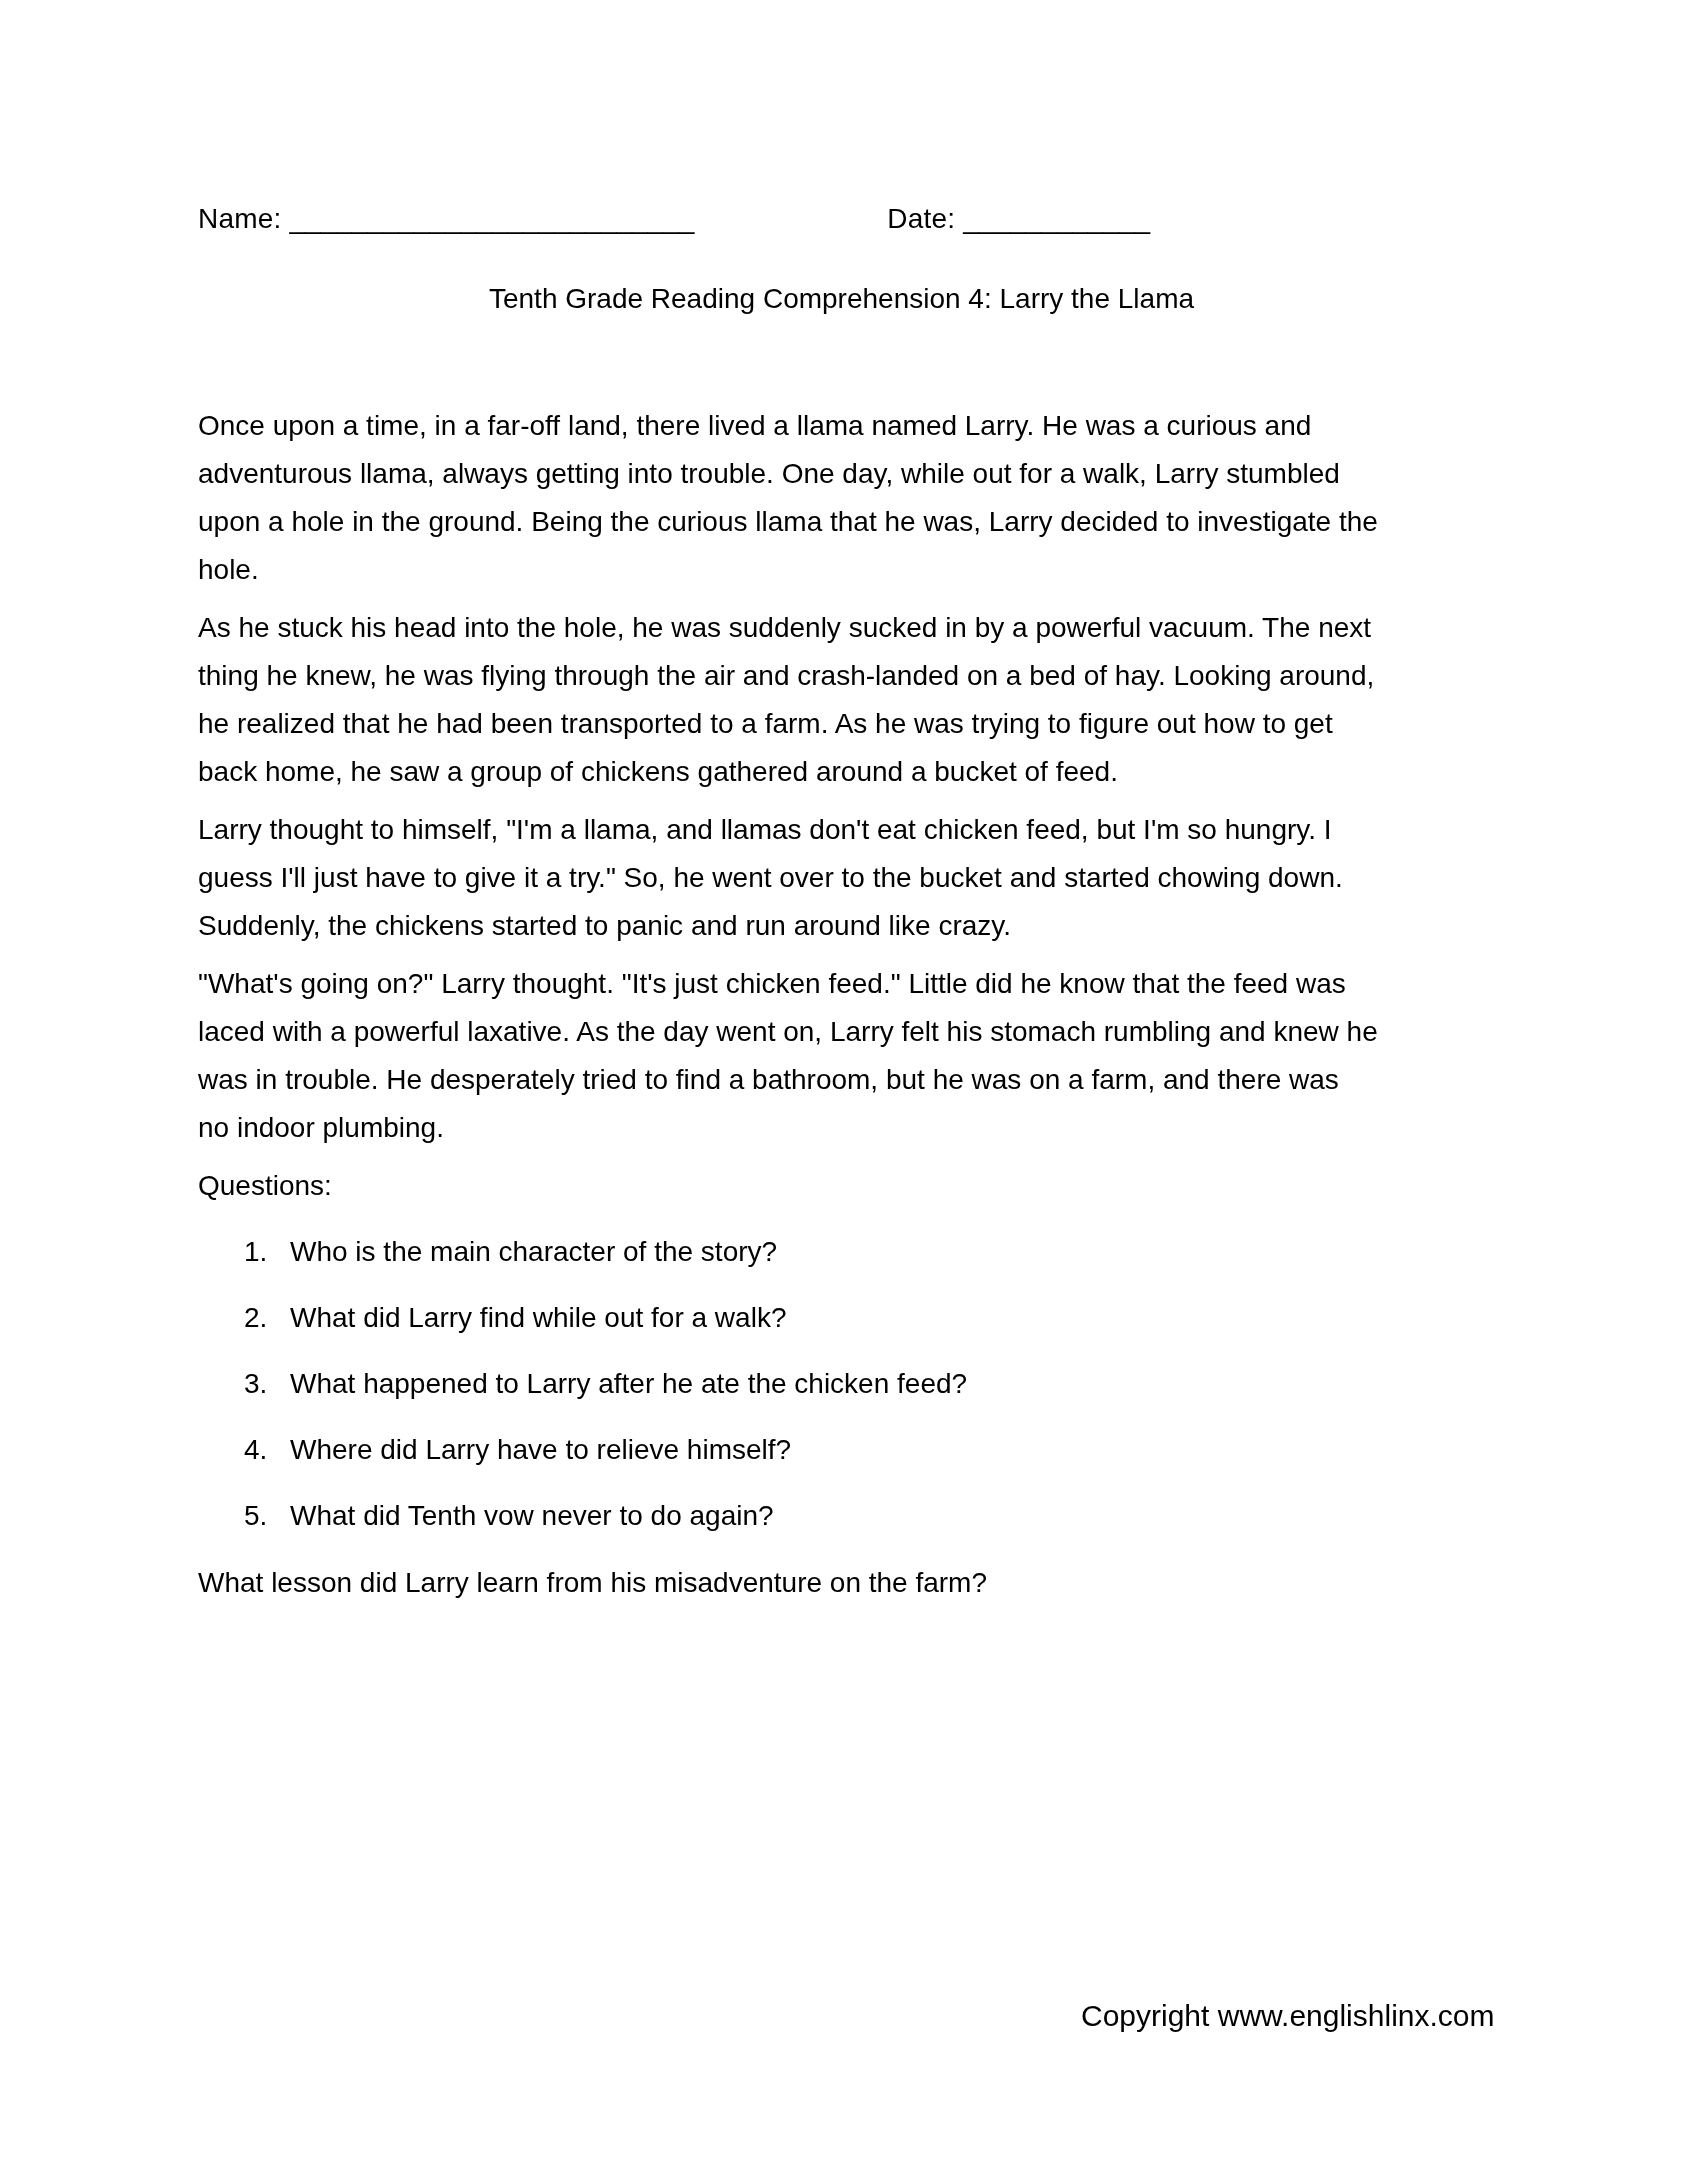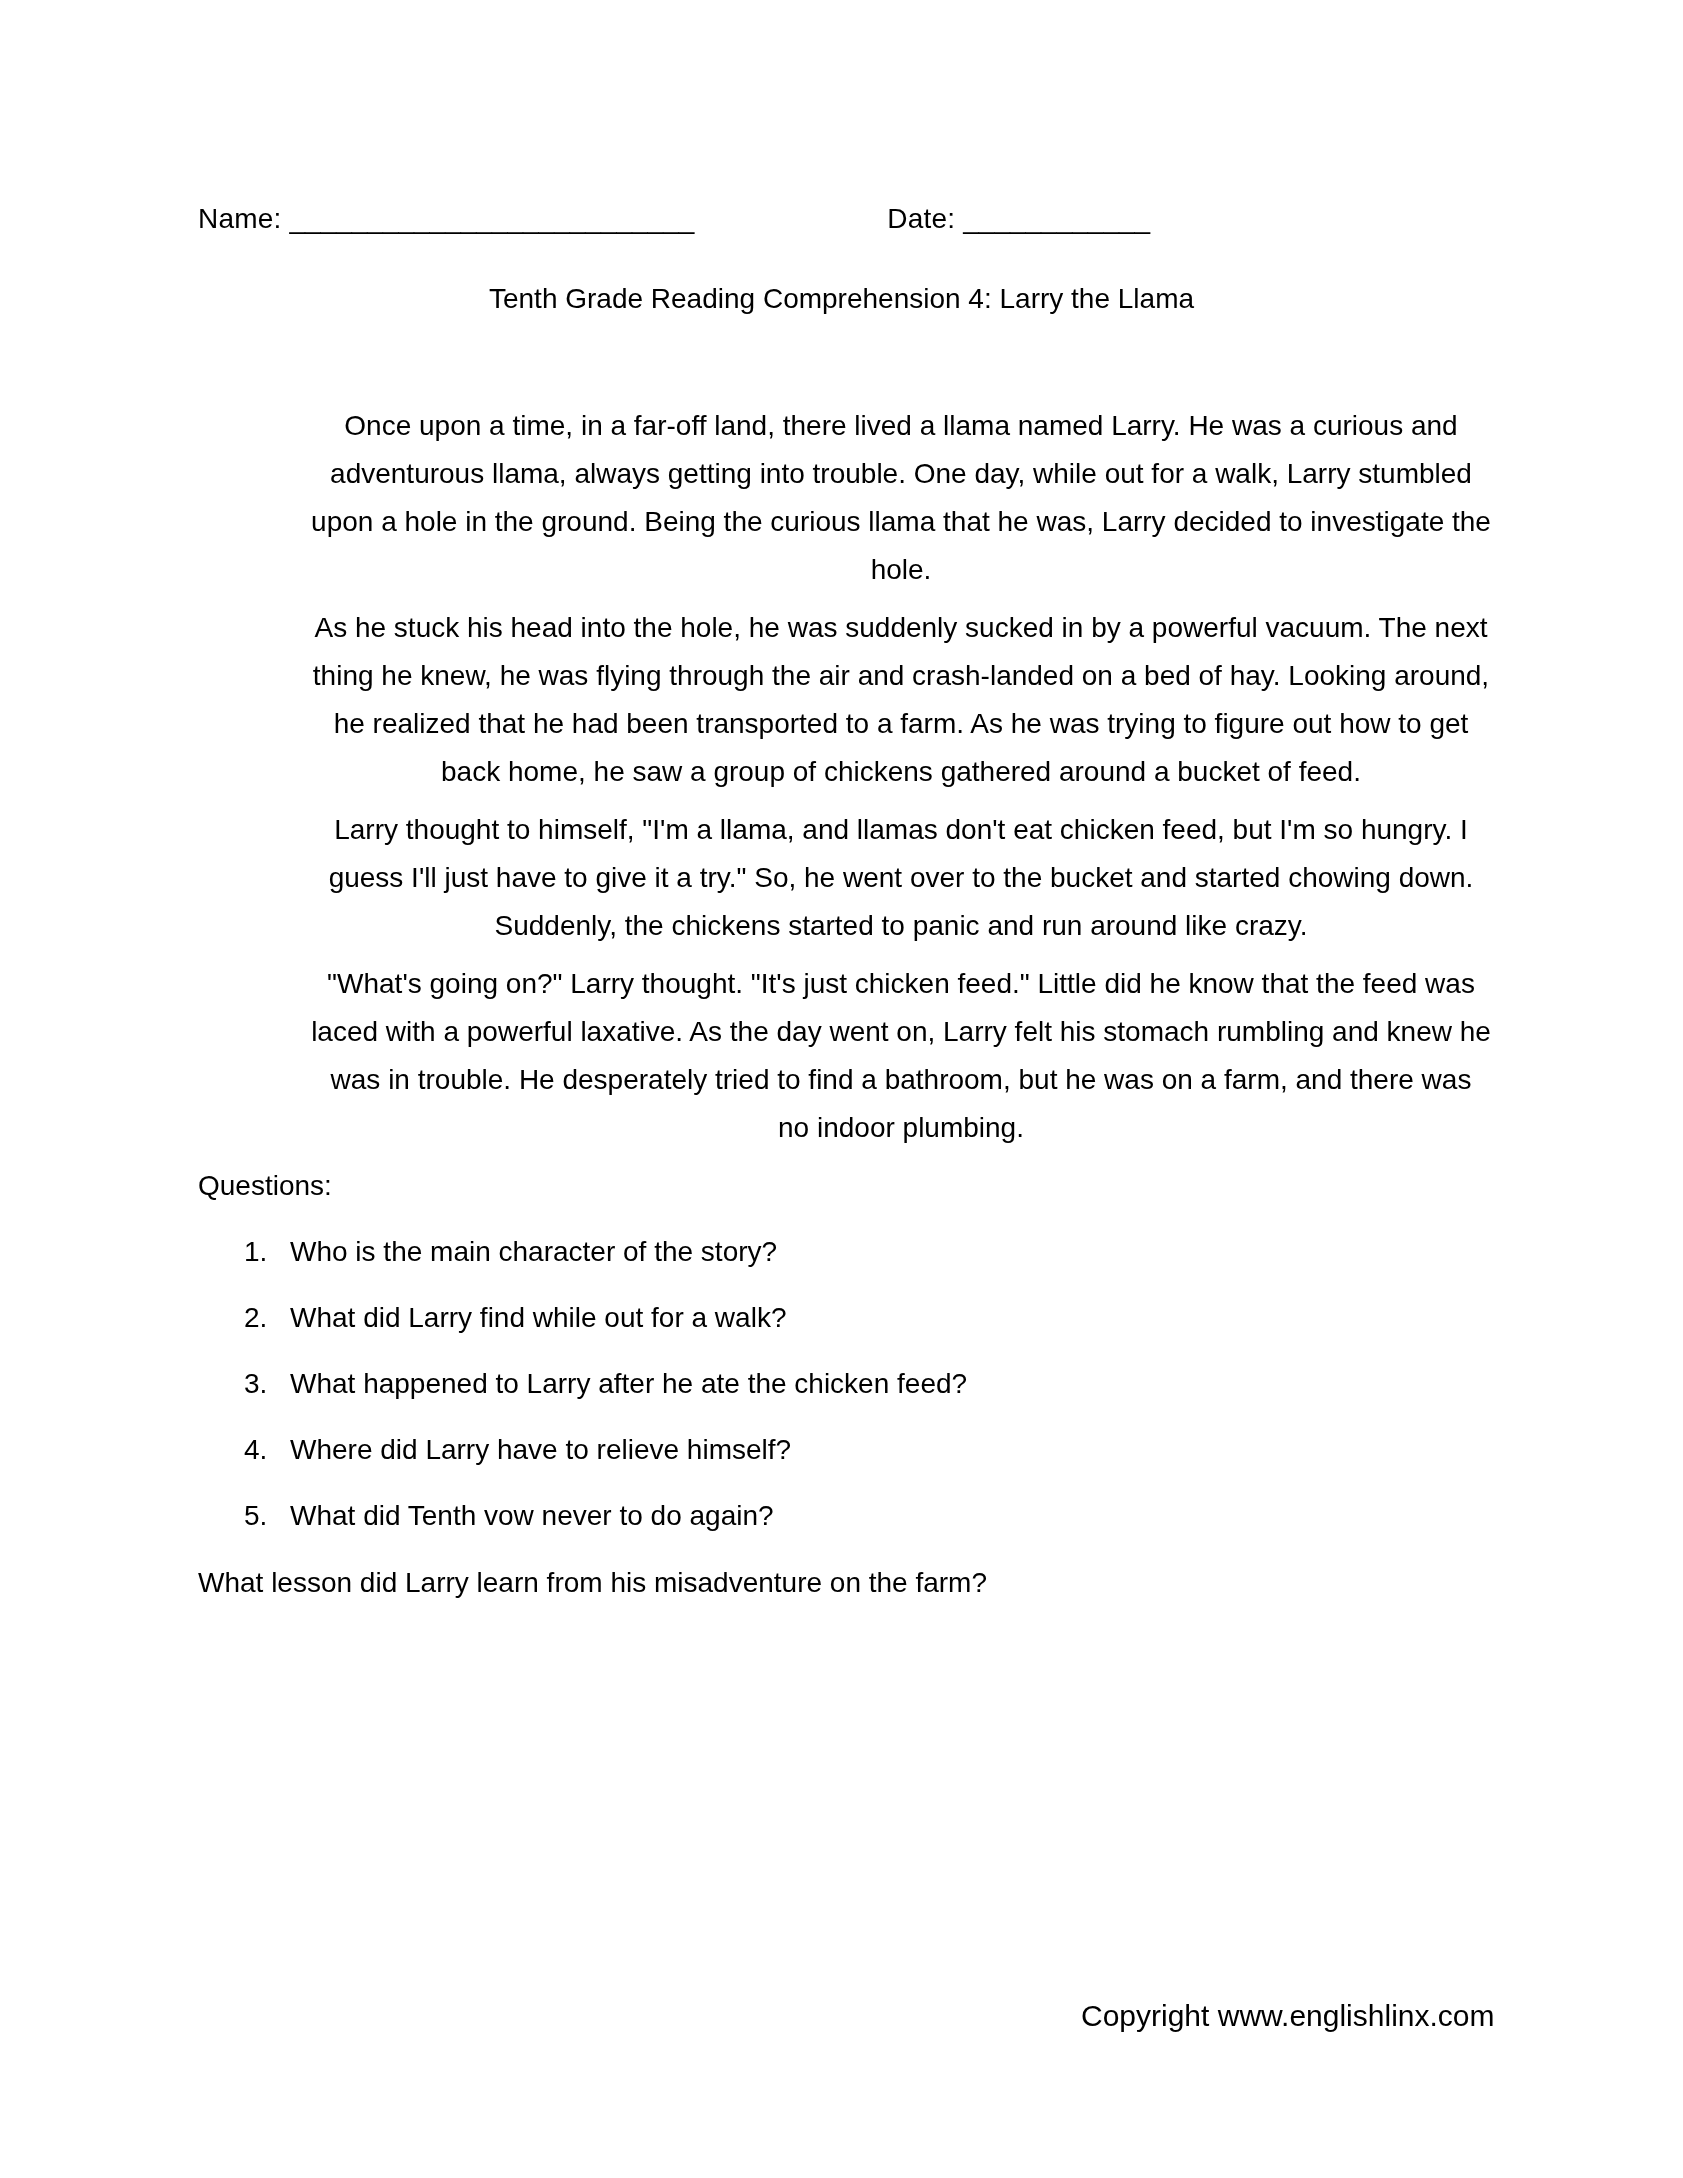--- a/index.html
+++ b/index.html
@@ -24,21 +24,21 @@
   .field-group { display: flex; align-items: baseline; }
   .field-label { letter-spacing: 0.2px; }
   .blank-line { letter-spacing: 0; }
   .date-group { margin-left: 193px; text-align: center; }
   .doc-title {
     width: 1287px;
     text-align: center;
     margin-top: 40px;
     line-height: 48px;
   }
-  .passage { margin-top: 79px; text-align: center; }
+  .passage { margin-top: 79px; }
   .passage p {
     white-space: pre-line;
     line-height: 48px;
     margin: 0 0 10px 0;
   }
   .questions-heading {
     line-height: 48px;
   }
   .questions-list { margin-top: 6px; }
   .q-item {

